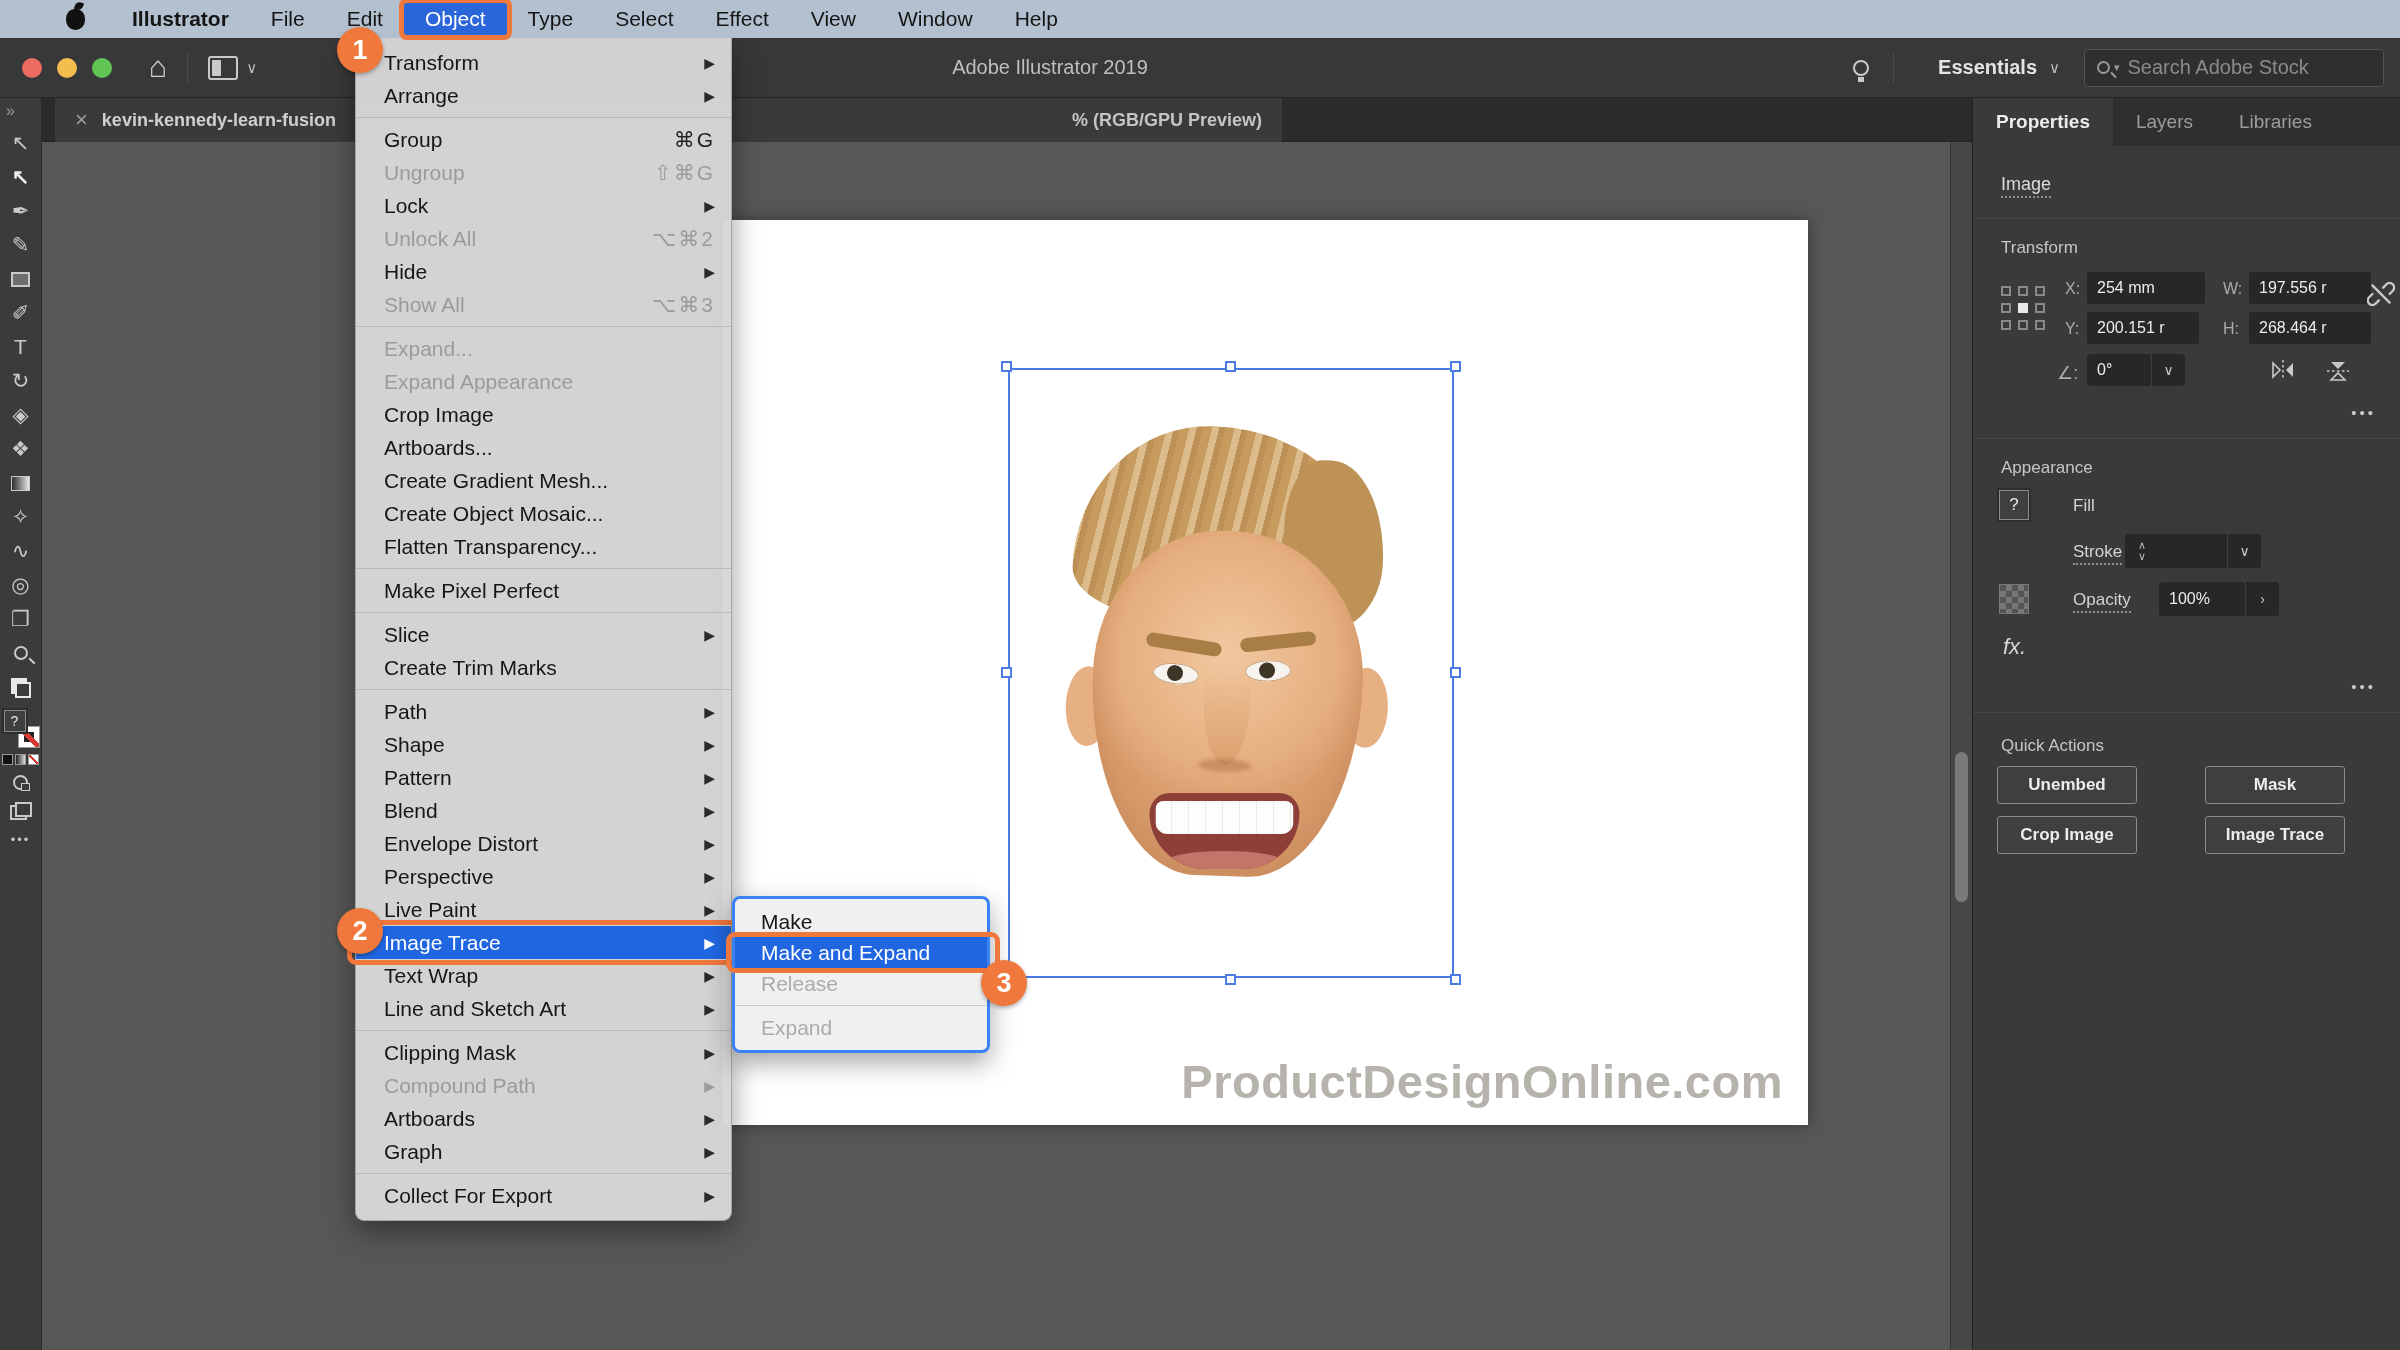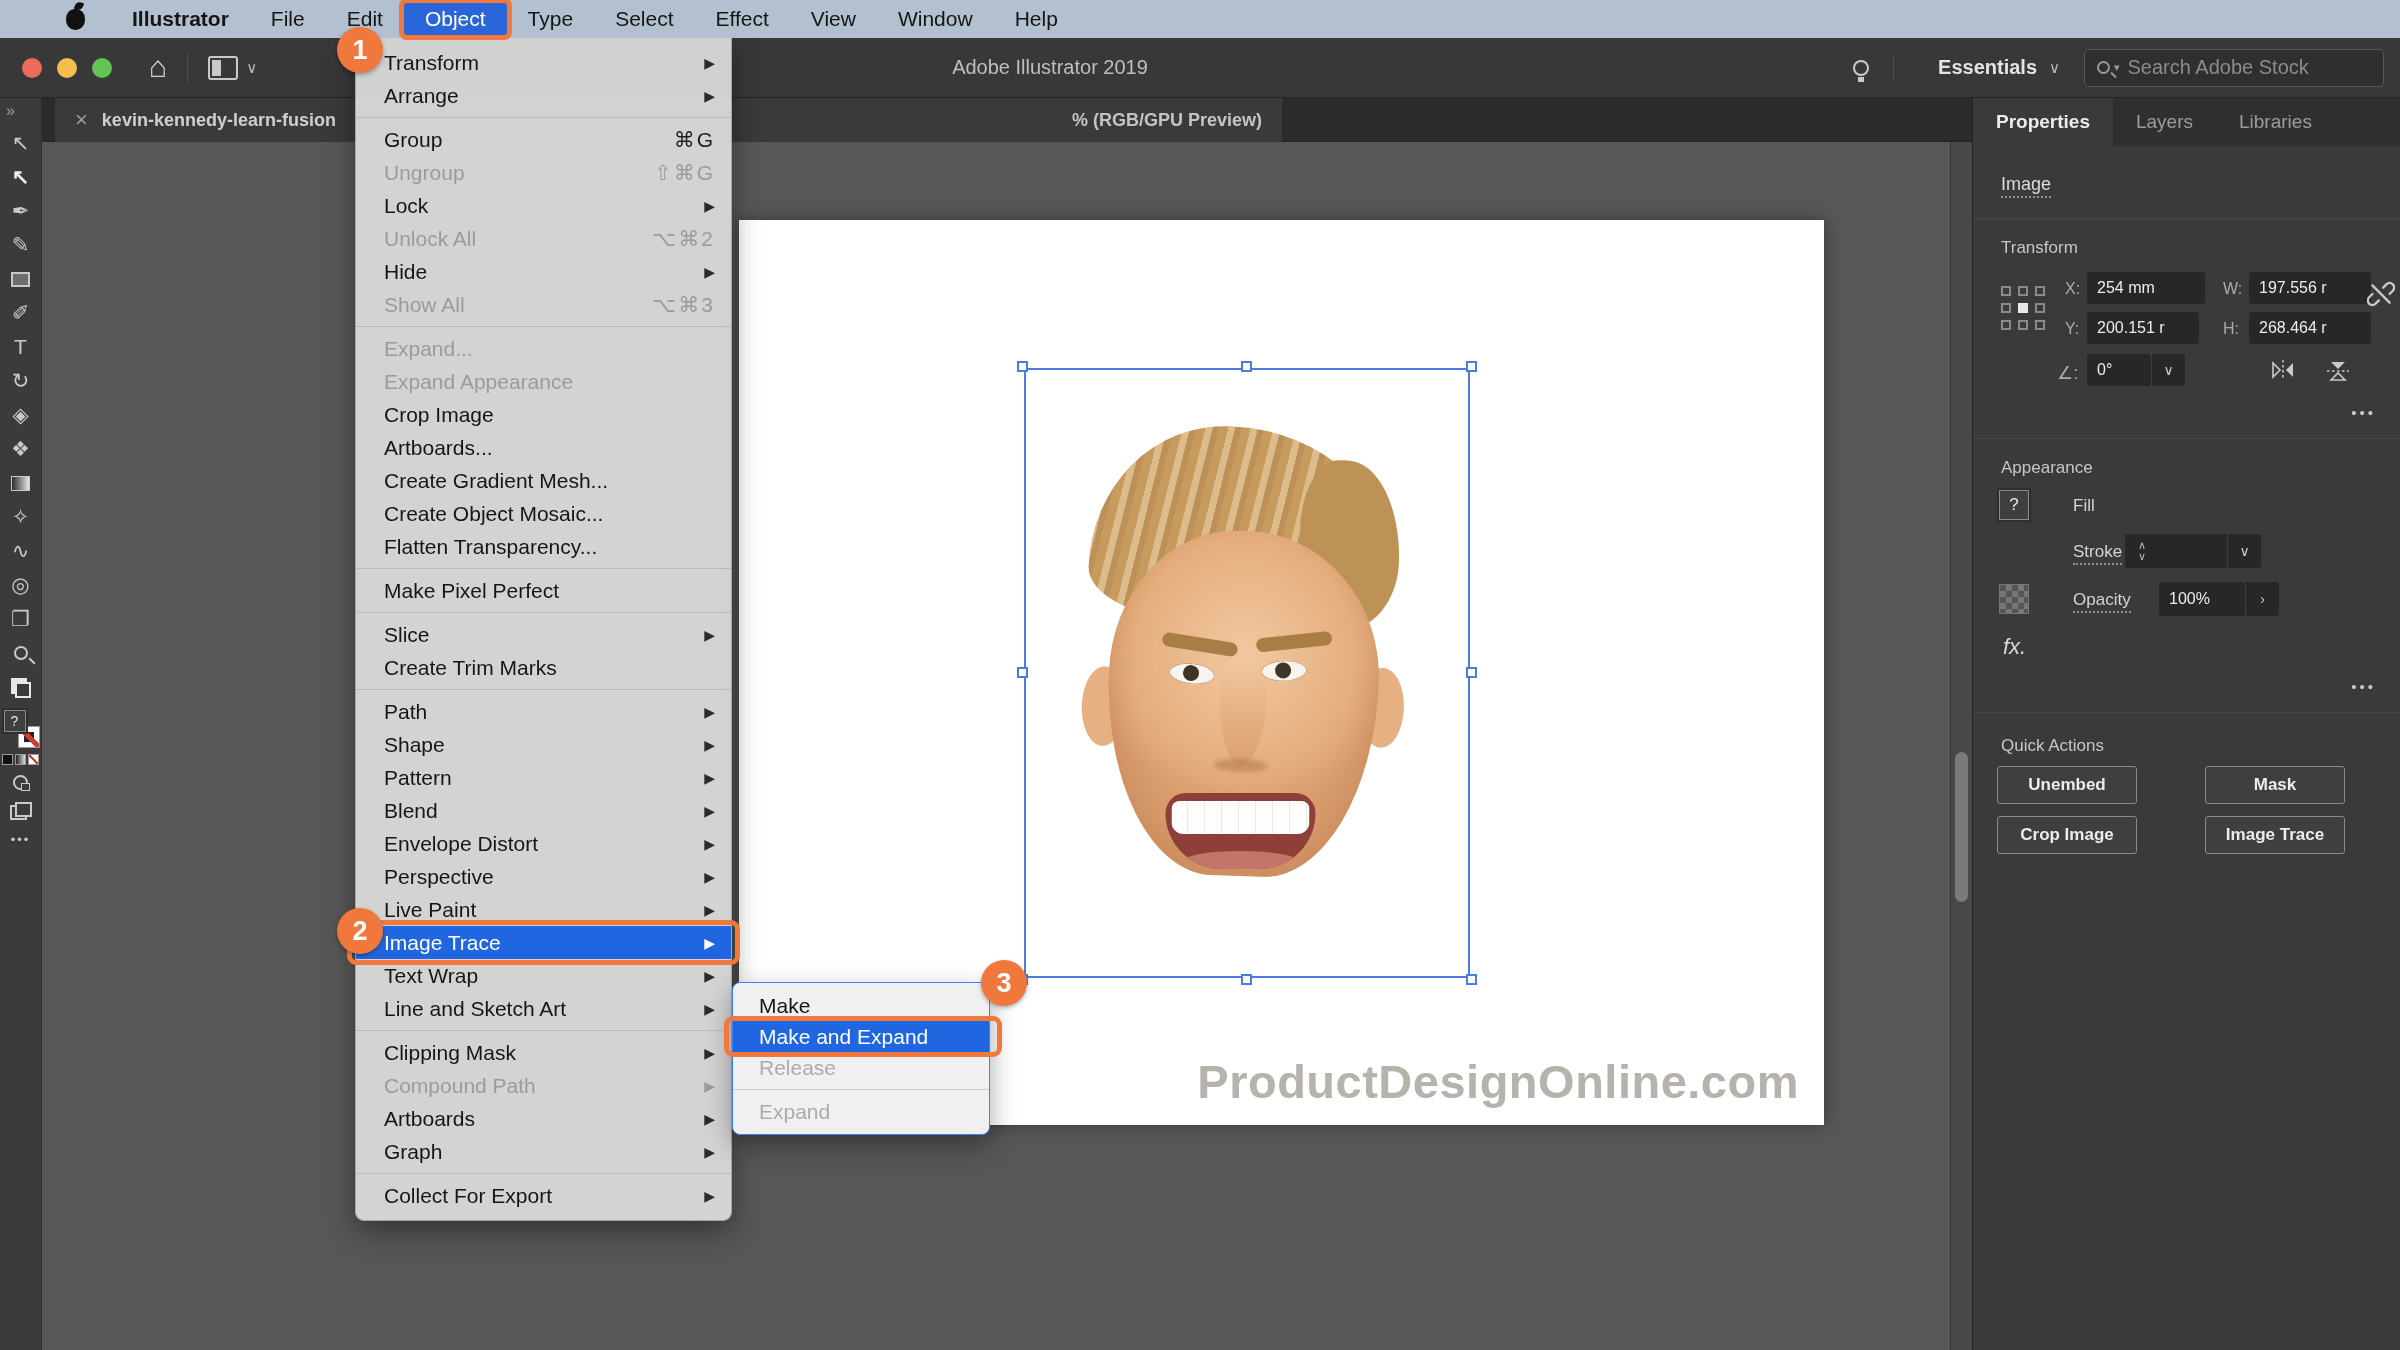--- a/index.html
+++ b/index.html
@@ -76,21 +76,21 @@
   .cmode .c3::after{content:"";position:absolute;inset:0;background:linear-gradient(45deg,transparent 40%,#D53B31 40%,#D53B31 60%,transparent 60%);}
   .drawmode{width:15px;height:15px;border:2px solid #C9C9C9;border-radius:50%;margin-top:10px;position:relative;}
   .drawmode::after{content:"";position:absolute;right:-4px;bottom:-3px;width:7px;height:6px;background:#3B3B3B;border:1px solid #C9C9C9;}
   .scrmode{width:22px;height:16px;position:relative;margin-top:12px;}
   .scrmode::before,.scrmode::after{content:"";position:absolute;border:2px solid #C9C9C9;background:#3B3B3B;}
   .scrmode::before{left:0;top:3px;width:13px;height:11px;}
   .scrmode::after{right:0;top:0;width:13px;height:11px;}
   .tool-more{color:#C9C9C9;font-size:13px;letter-spacing:2px;margin-top:14px;}
 
   
-  .canvas{position:absolute;left:44px;top:142px;width:1908px;height:1208px;background:#575757;z-index:1;}
+  .canvas{position:absolute;left:28px;top:142px;width:1908px;height:1208px;background:#575757;z-index:1;}
   .artboard{position:absolute;left:695px;top:78px;width:1085px;height:905px;background:#FFFFFF;
     box-shadow:0 0 14px rgba(0,0,0,0.38);}
   .watermark{position:absolute;right:25px;bottom:16px;font-size:47px;font-weight:700;color:#B6B2AC;letter-spacing:0.5px;}
 
   
   .vscroll{position:absolute;left:1950px;top:142px;width:22px;height:1208px;background:#474747;border-left:1px solid #353535;z-index:2;}
   .vthumb{position:absolute;left:4px;top:610px;width:13px;height:150px;background:#7A7A7A;border-radius:7px;}
 
   
   .sel-group{position:absolute;left:285px;top:148px;width:446px;height:610px;}
@@ -167,22 +167,22 @@
   .ml{flex:1;white-space:nowrap;}
   .ms{margin-left:auto;color:#222;letter-spacing:2px;}
   .ma{width:18px;text-align:right;font-size:14px;color:#2A2A2A;margin-left:14px;}
   .mi.dis,.mi.dis .ms,.mi.dis .ma{color:#9B9B9B;}
   .msep{height:1px;background:#B9B9B9;margin:5px 0;}
   .mi.hl{background:#2066E0;color:#fff;}
   .mi.hl .ma{color:#fff;}
   .mi.hl.obox::after{content:"";position:absolute;inset:-6px -9px;border:5px solid #F0783C;border-radius:9px;pointer-events:none;}
 
   
-  .submenu{position:absolute;left:732px;top:982px;width:258px;background:#F0F0F0;
-    border:1px solid #3b82f6;border-radius:8px;box-shadow:0 10px 26px rgba(0,0,0,.35);padding:7px 0;z-index:21;text-align:center;}
+  .submenu{position:absolute;left:732px;top:896px;width:258px;background:#F0F0F0;
+    border:3px solid #3b82f6;border-radius:8px;box-shadow:0 10px 26px rgba(0,0,0,.35);padding:7px 0;z-index:21;text-align:center;}
   .smi{height:31px;display:flex;align-items:center;padding:0 16px 0 26px;font-size:21px;color:#161616;position:relative;}
   .smi.dis{color:#ABABAB;}
   .smi.hl{background:#2066E0;color:#fff;}
   .smi.hl.obox::after{content:"";position:absolute;inset:-5px -13px -5px -9px;border:5px solid #F0783C;border-radius:9px;pointer-events:none;}
   .ssep{height:1px;background:#C9C9C9;margin:6px 0;}
 
   
   .callout{position:absolute;width:46px;height:46px;border-radius:50%;background:#F0783C;color:#fff;
     font-size:27px;font-weight:700;display:flex;align-items:center;justify-content:center;
     z-index:40;box-shadow:0 2px 4px rgba(0,0,0,.3);}

